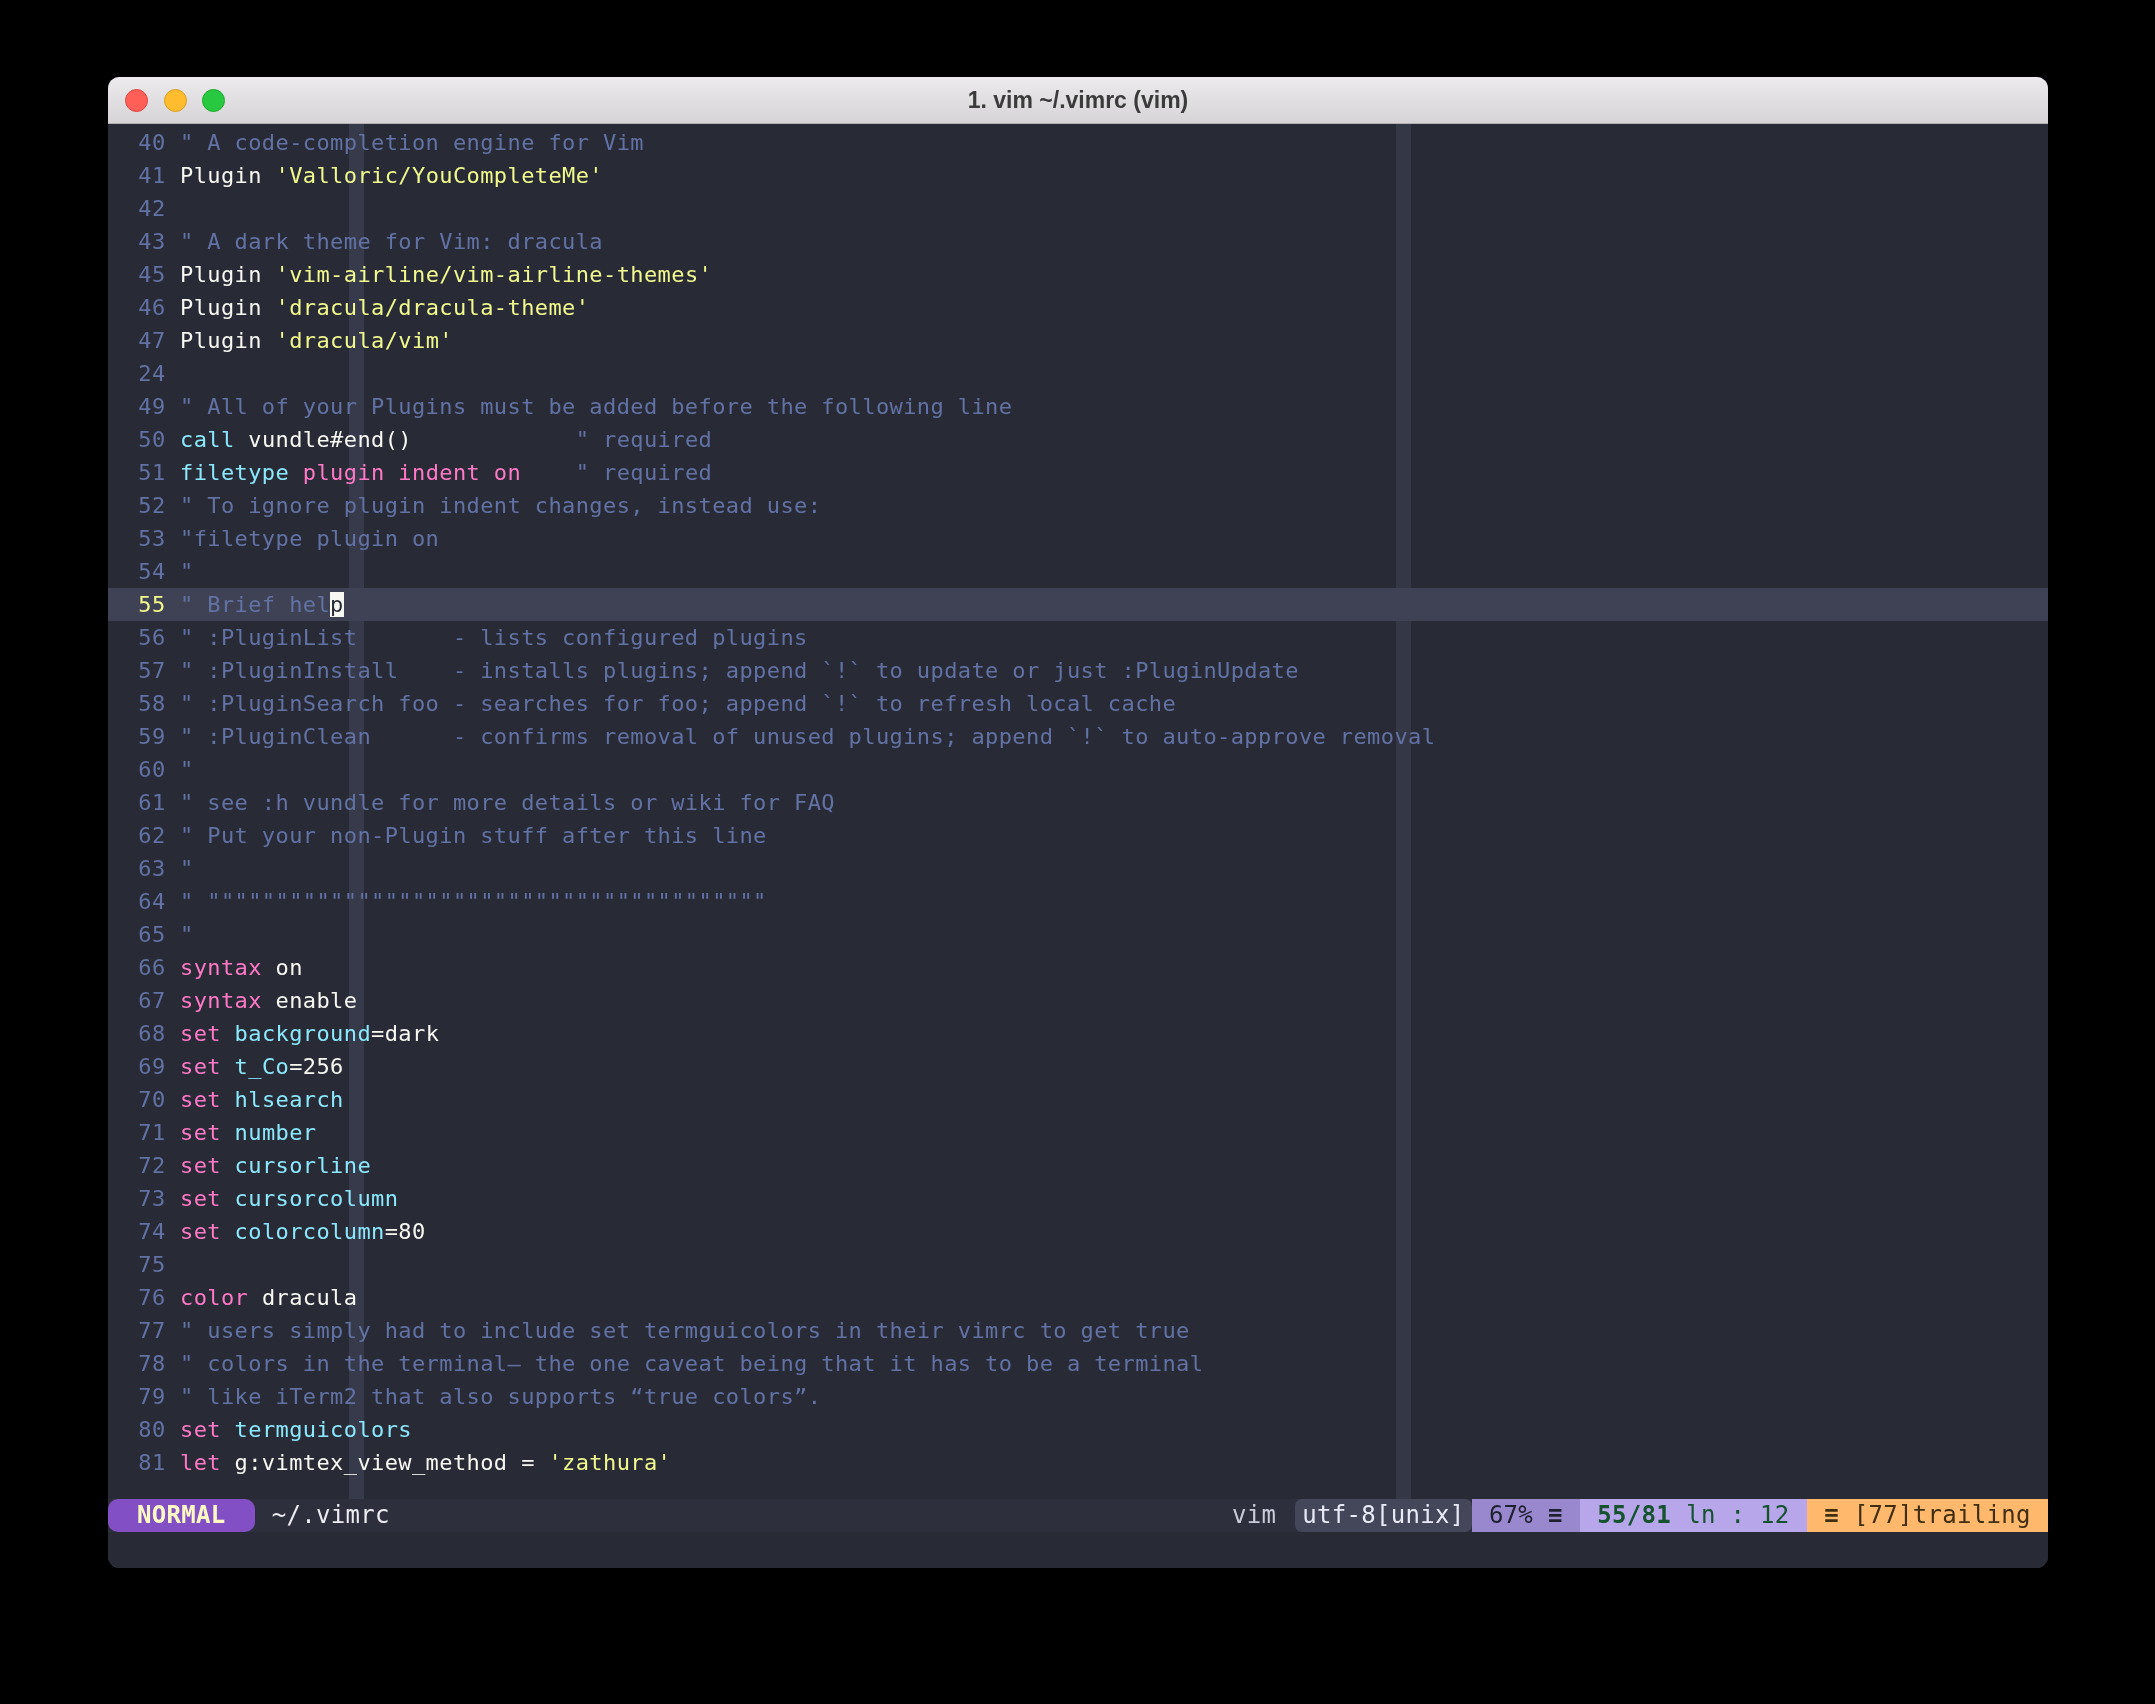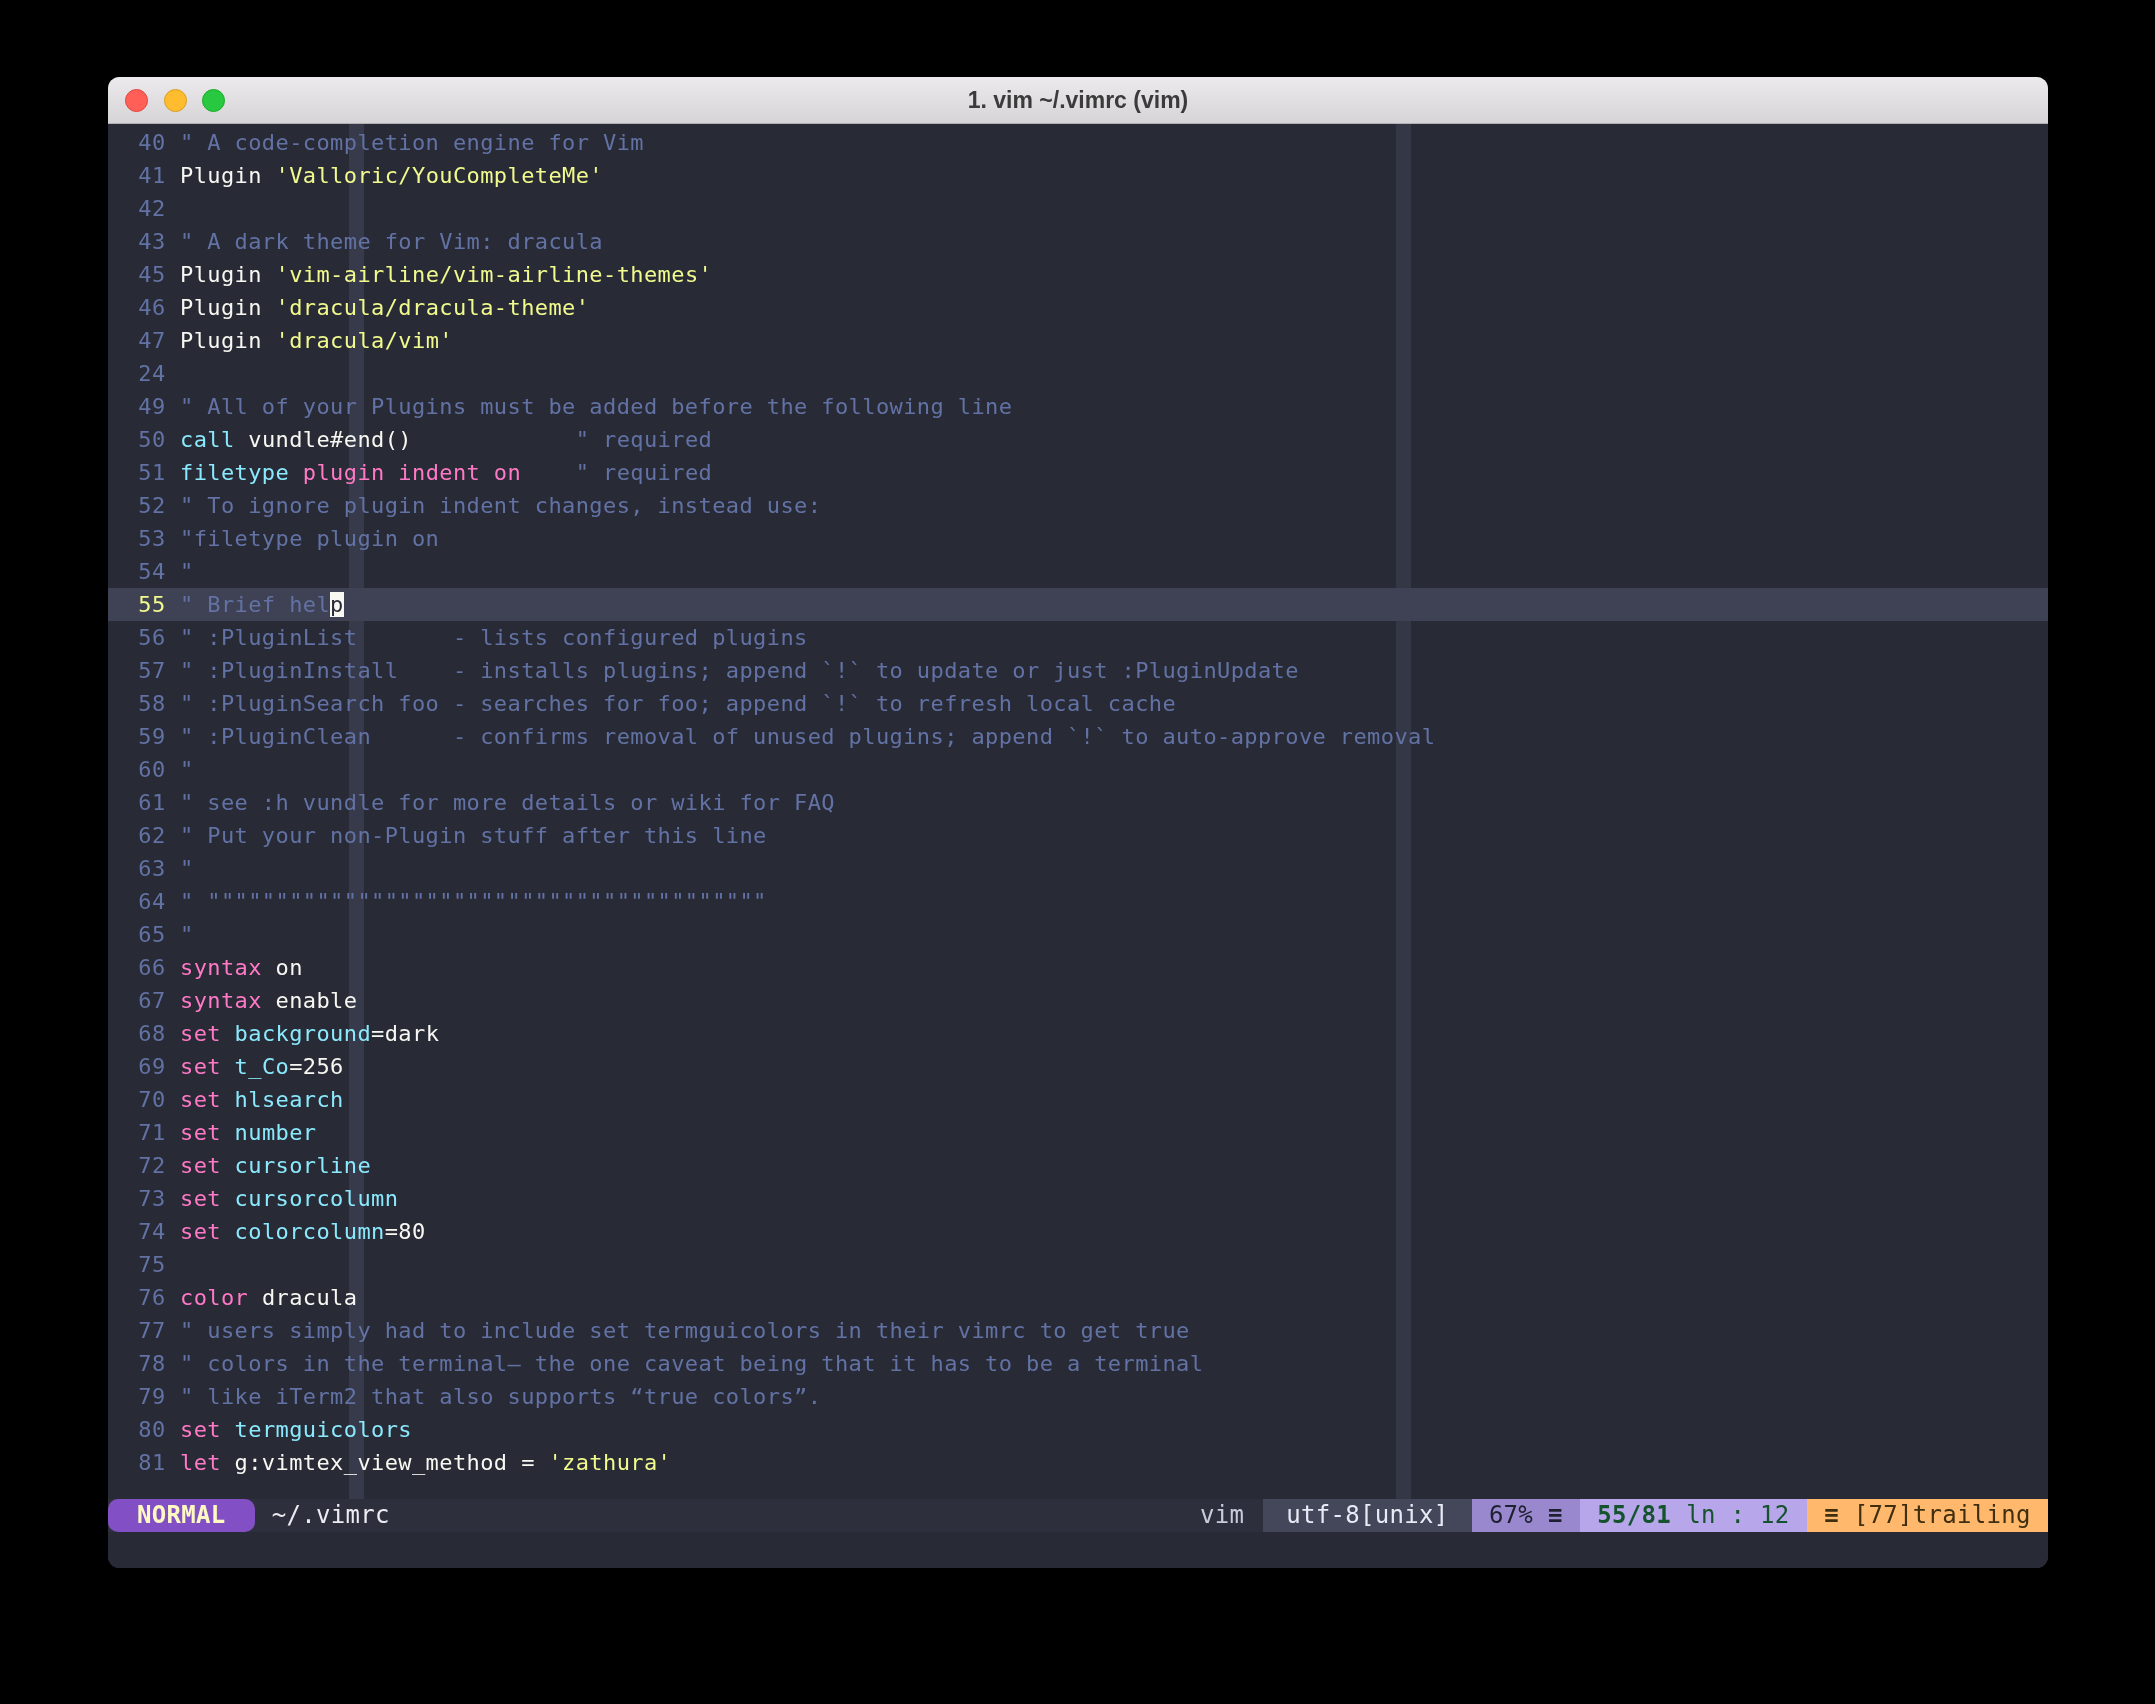--- a/index.html
+++ b/index.html
@@ -54,21 +54,21 @@
   
   .statusline {
     height:33px; display:flex; align-items:stretch; background:#2d2f3c;
     font-size:24px; line-height:33px; white-space:pre; letter-spacing:0.3px;
   }
   .seg { display:inline-block; }
   .seg.mode { background:#8250c4; color:#fef9c3; font-weight:bold; padding:0 29px;border-radius:10px; }
   .seg.file { color:#ececf2; padding:0 17.3px; }
   .spacer { flex:1; }
   .seg.ftype { color:#c9cbdb; padding:0 19px; }
-  .seg.enc { background:#44475a; color:#e8eaf6; padding:0 23px; }
+  .seg.enc { background:#44475a; color:#e8eaf6; padding:0 7px;border-radius:7px; }
   .seg.percent { background:#9a88cf; color:#1e2030; padding:0 17.3px; }
   .seg.pos { background:#b7a6ea; color:#14532d; padding:0 17.3px; }
   .seg.pos b { font-weight:bold; }
   .seg.pos .lc { margin-left:15.4px; }
   .seg.warn { background:#ffb86c; color:#3f2e10; padding:0 17.3px; }
   .tri { font-weight:bold; }
 
   .cmdline { height:37px; background:#282a36; }
 </style>
 </head>

